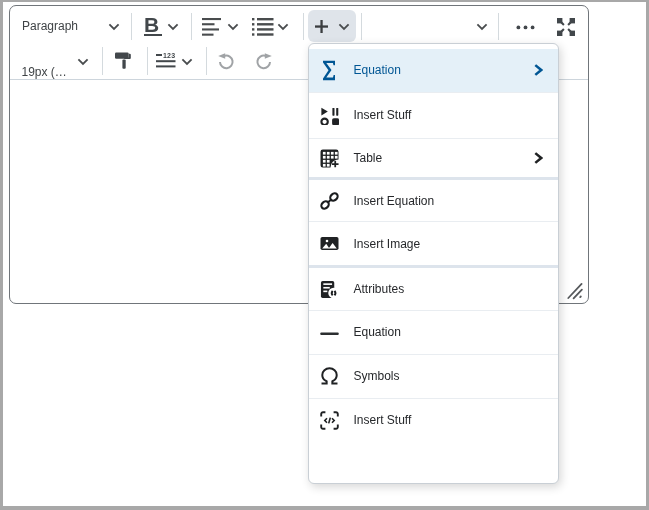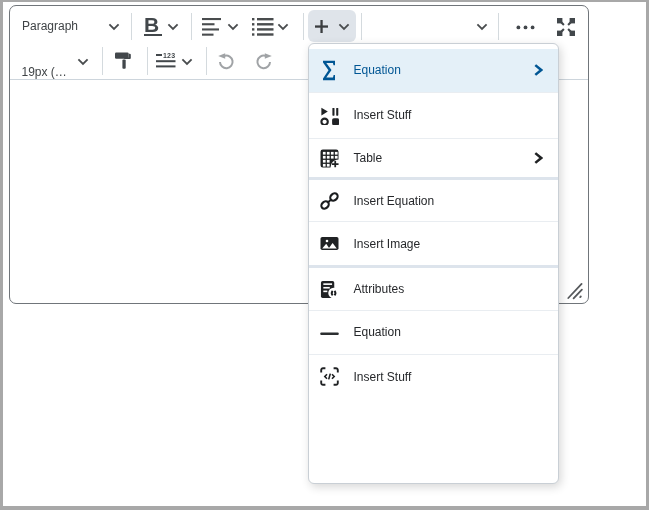--- a/index.html
+++ b/index.html
@@ -246,20 +246,28 @@
       <span class="txt">Attributes</span>
     </div>
   <div class="mi">
       <span class="micon">
         <svg width="19" height="19" viewBox="0 0 19 19">
           <rect x="0.2" y="9.5" width="18.6" height="2.4" rx="1.2" fill="#2b2e30"></rect>
         </svg>
       </span>
       <span class="txt">Equation</span>
     </div>
+  <div class="mi">
+      <span class="micon">
+        <svg width="20" height="20" viewBox="0 0 20 20">
+          <path d="M1.6 17.9 h5.4 v-2.3 l-0.7-0.4 c-2.4-1.3-3.9-3.6-3.9-6.3 C2.4 5 5.8 1.9 10 1.9 s7.6 3.1 7.6 7 c0 2.7-1.5 5-3.9 6.3 l-0.7 0.4 v2.3 h5.4" fill="none" stroke="#202224" stroke-width="2.1"></path>
+        </svg>
+      </span>
+      <span class="txt">Symbols</span>
+    </div>
   <div class="mi last">
       <span class="micon">
         <svg width="19" height="19" viewBox="0 0 19 19">
           <g stroke="#202224" stroke-width="1.9" fill="none">
             <path d="M1.2 5.4 V3 a1.8 1.8 0 0 1 1.8-1.8 h2.4"></path>
             <path d="M13.6 1.2 h2.4 A1.8 1.8 0 0 1 17.8 3 v2.4"></path>
             <path d="M17.8 13.6 v2.4 a1.8 1.8 0 0 1-1.8 1.8 h-2.4"></path>
             <path d="M5.4 17.8 H3 a1.8 1.8 0 0 1-1.8-1.8 v-2.4"></path>
           </g>
           <g stroke="#202224" stroke-width="1.6" fill="none">

